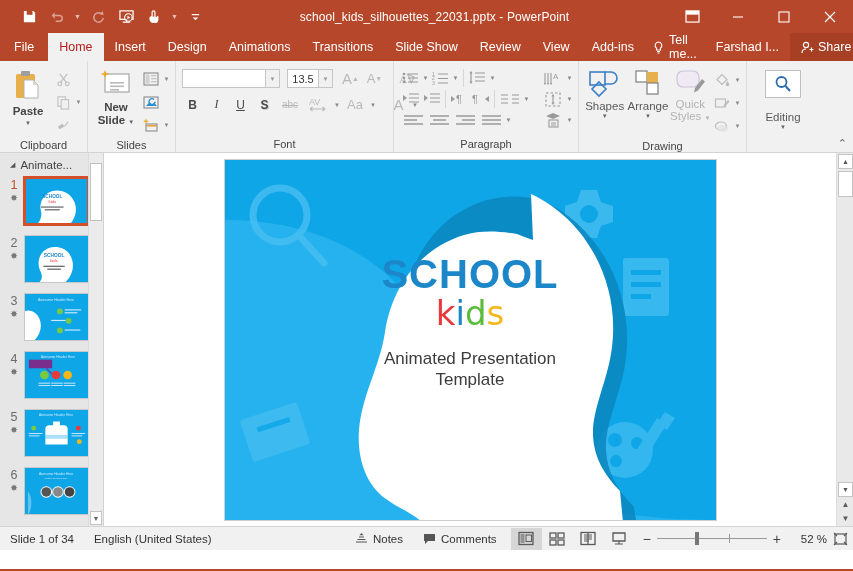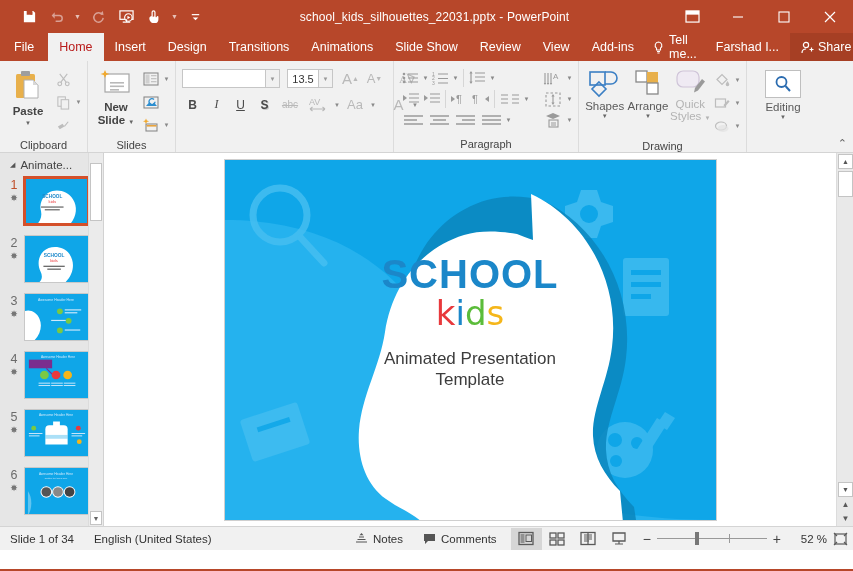--- a/index.html
+++ b/index.html
@@ -305,22 +305,22 @@
         </svg>
     </div>
   </div>
 </div>
 
 <div class="tabbar">
   <div class="tab file">File</div>
   <div class="tab active">Home</div>
   <div class="tab">Insert</div>
   <div class="tab">Design</div>
+  <div class="tab">Animations</div>
   <div class="tab">Transitions</div>
-  <div class="tab">Animations</div>
   <div class="tab">Slide Show</div>
   <div class="tab">Review</div>
   <div class="tab">View</div>
   <div class="tab">Add-ins</div>
   <div class="tellme">
     <span>
       <svg width="11" height="13" viewBox="0 0 11 13">
           <path fill="none" stroke="currentColor" stroke-width="1.1" d="M5.5 1a3.4 3.4 0 0 0-2 6.1V9h4V7.1A3.4 3.4 0 0 0 5.5 1z"></path>
           <path stroke="currentColor" stroke-width="1.1" d="M4 10.5h3M4.4 12h2.2"></path>
         </svg>
@@ -472,20 +472,21 @@
             </svg>
         </div>
         <div class="minicaret">▼</div>
         <div class="font-btn dim" style="min-width:24px;font-size:13px">Aa</div>
         <div class="minicaret">▼</div>
         <div class="vsep"></div>
         <div class="font-btn dim" style="font-size:15px">A</div>
         <div class="minicaret">▼</div>
       </div>
     </div>
+    <div class="rgroup-label">Font</div>
   </div>
 
   <div class="rgroup" style="width:185px">
     <div class="rgroup-body" style="flex-direction:column;align-items:stretch;padding-top:3px">
       <div class="para-row">
         <div class="para-btn">
           <svg width="17" height="14" viewBox="0 0 17 14">
               <circle cx="2" cy="3" r="1.3" fill="currentColor"></circle>
               <circle cx="2" cy="7" r="1.3" fill="currentColor"></circle>
               <circle cx="2" cy="11" r="1.3" fill="currentColor"></circle>
@@ -668,21 +669,21 @@
 
   <div class="rgroup" style="flex:1">
     <div class="rgroup-body" style="justify-content:flex-start;padding-left:10px;padding-top:6px">
       <div class="drawbtn" style="width:52px">
         <span style="border:1px solid #bfbfbf;padding:4px 8px;display:inline-block;background:#fff">
           <svg width="18" height="18" viewBox="0 0 18 18">
               <circle cx="7.5" cy="7" r="5" fill="none" stroke="#2b6cb0" stroke-width="1.8"></circle>
               <path stroke="#2b6cb0" stroke-width="2" d="M11.5 11l4.5 5"></path>
             </svg>
         </span>
-        <span style="line-height:14px;margin-top:2px">Editing</span>
+        <span style="line-height:14px;margin-top:12px">Editing</span>
         <span style="font-size:6px;color:#666">▼</span>
       </div>
     </div>
     <div class="rgroup-label"></div>
     <span class="ribbon-collapse">⌃</span>
   </div>
 </div>
 
 <div class="workspace">
 

